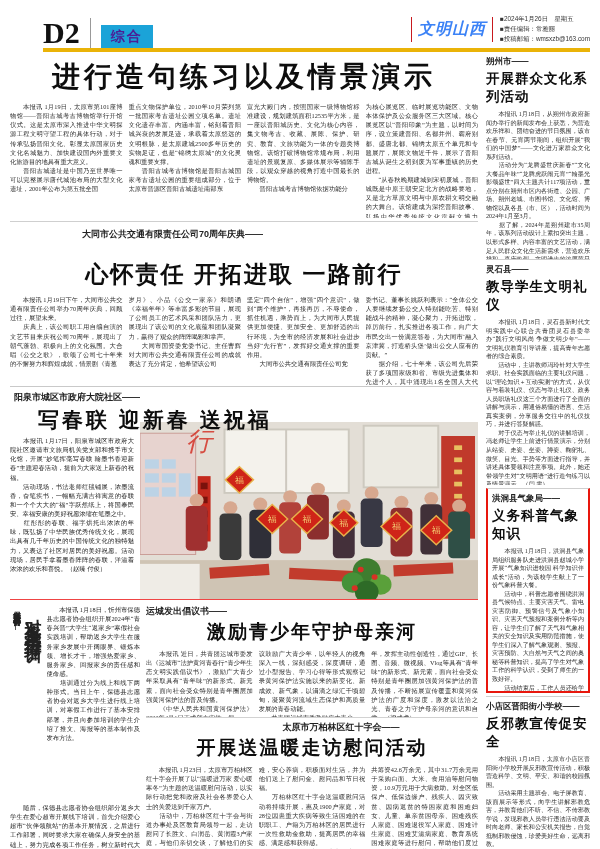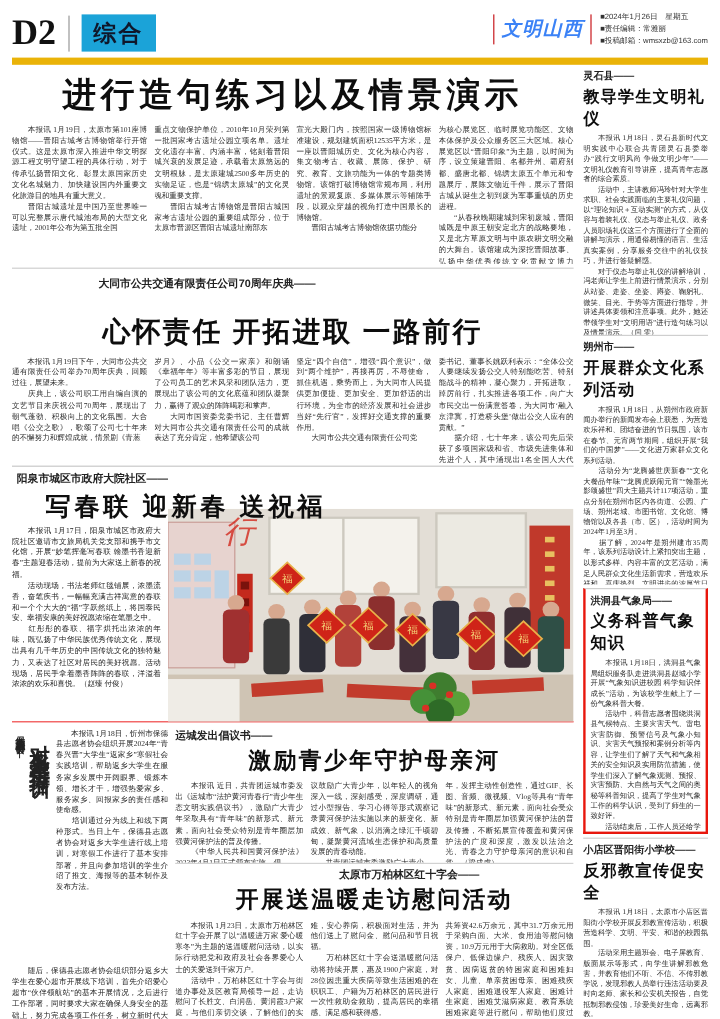--- a/index.html
+++ b/index.html
@@ -1,23 +1,23 @@
 <!DOCTYPE html>
 <html><head>
 <meta charset="utf-8">
 <style>
   html,body{margin:0;padding:0;background:#fff;}
   body{width:600px;height:849px;overflow:hidden;font-family:"Liberation Serif","DejaVu Serif",serif;color:#222;}
   .page{width:580px;margin:0 auto;padding-top:6px;}
   
-  header{display:flex;justify-content:space-between;align-items:center;border-bottom:6px solid #eab308;height:42px;}
+  header{display:flex;justify-content:space-between;align-items:flex-end;border-bottom:4px solid #eab308;height:42px;margin-left:33px;}
   .ph-left{display:flex;align-items:flex-end;gap:10px;}
   .pageno{font-family:"Liberation Serif",serif;font-weight:bold;font-size:30px;line-height:30px;color:#111;}
   .vdiv{width:1px;height:30px;background:#999;}
-  .badge{background:#1ba3d8;color:#0f172a;font-family:"Liberation Sans","DejaVu Sans",sans-serif;font-weight:bold;font-size:19px;padding:3px 10px 2px;letter-spacing:2px;}
+  .badge{background:#1ba3d8;color:#4c1d95;font-family:"Liberation Sans","DejaVu Sans",sans-serif;font-weight:bold;font-size:14px;padding:3px 10px 2px;letter-spacing:2px;}
   .ph-right{display:flex;align-items:center;gap:7px;padding-bottom:4px;}
   .masthead{color:#3b82f6;font-family:Liberation Mono, monospace;font-style:italic;font-weight:bold;font-size:16px;letter-spacing:1px;border-left:1px solid #c8191e;border-right:1px solid #c8191e;padding:2px 6px;}
   .ph-info{font-size:6.4px;line-height:1.55;color:#333;font-family:"Liberation Sans",sans-serif;}
   
   .content{display:flex;gap:8px;margin-top:4px;}
   .main{width:468px;flex:none;}
   .sidebar{width:104px;flex:none;}
   
   .kicker{font-family:"Liberation Sans","DejaVu Sans",sans-serif;font-weight:bold;font-size:9px;color:#222;}
   .headline{font-family:"Liberation Sans","DejaVu Sans",sans-serif;font-weight:bold;color:#0d0d0d;text-align:center;}
@@ -297,34 +297,34 @@
 　　据了解，万柏林区红十字会此次</div>
               <div class="col">共筹资42.6万余元，其中31.7万余元用于采购白面、大米、食用油等慰问物资，10.9万元用于大病救助。对全区低保户、低保边缘户、残疾人、因灾致贫、因病返贫的特困家庭和困难妇女、儿童、单亲贫困母亲、困难残疾人家庭、困难退役军人家庭、困难计生家庭、困难艾滋病家庭、教育系统困难家庭等进行慰问，帮助他们度过一个温馨祥和的春节。（梁小玉）</div>
             </div>
           </section>
         </div>
       </div>
 
     </div>
 
     <aside class="sidebar">
+      <section class="sb-art sb1">
+        <div class="sb-kicker">朔州市——</div>
+        <div class="sb-head">开展群众文化系列活动</div>
+        <div class="sb-body">　　本报讯 1月18日，从朔州市政府新闻办举行的新闻发布会上获悉，为营造欢乐祥和、团结奋进的节日氛围，该市在春节、元宵两节期间，组织开展“我们的中国梦”——文化进万家群众文化系列活动。
+　　活动分为“龙腾盛世庆新春”“文化大餐品年味”“龙腾虎跃闹元宵”“翰墨光影颂盛世”四大主题共计117项活动，重点分别在朔州市区内各街道、公园、广场、朔州老城、市图书馆、文化馆、博物馆以及各县（市、区），活动时间为2024年1月至3月。
+　　据了解，2024年是朔州建市35周年，该系列活动设计上紧扣突出主题，以形式多样、内容丰富的文艺活动，满足人民群众文化生活新需求，营造欢乐祥和、喜庆热烈、文明进步的浓厚节日氛围，不断提升人民群众的文化获得感、幸福感。（刘成根）</div>
+      </section>
       <section class="sb-art sb2">
         <div class="sb-kicker">灵石县——</div>
         <div class="sb-head">教导学生文明礼仪</div>
         <div class="sb-body">　　本报讯 1月18日，灵石县新时代文明实践中心联合共青团灵石县委举办“践行文明风尚 争做文明少年”——文明礼仪教育引导讲座，提高青年志愿者的综合素质。
 　　活动中，主讲教师冯玲针对大学生求职、社会实践面临的主要礼仪问题，以“理论知识＋互动实测”的方式，从仪容与着装礼仪、仪态与举止礼仪、政务人员职场礼仪这三个方面进行了全面的讲解与演示，用通俗易懂的语言、生活真实案例，分享服务交往中的礼仪技巧，并进行答疑解惑。
 　　对于仪态与举止礼仪的讲解培训，冯老师让学生上前进行情景演示，分别从站姿、走姿、坐姿、蹲姿、鞠躬礼、微笑、目光、手势等方面进行指导，并讲述具体要领和注意事项。此外，她还带领学生对“文明用语”进行造句练习以及情景演示。（闫 雯）</div>
       </section>
-      <section class="sb-art sb1">
-        <div class="sb-kicker">朔州市——</div>
-        <div class="sb-head">开展群众文化系列活动</div>
-        <div class="sb-body">　　本报讯 1月18日，从朔州市政府新闻办举行的新闻发布会上获悉，为营造欢乐祥和、团结奋进的节日氛围，该市在春节、元宵两节期间，组织开展“我们的中国梦”——文化进万家群众文化系列活动。
-　　活动分为“龙腾盛世庆新春”“文化大餐品年味”“龙腾虎跃闹元宵”“翰墨光影颂盛世”四大主题共计117项活动，重点分别在朔州市区内各街道、公园、广场、朔州老城、市图书馆、文化馆、博物馆以及各县（市、区），活动时间为2024年1月至3月。
-　　据了解，2024年是朔州建市35周年，该系列活动设计上紧扣突出主题，以形式多样、内容丰富的文艺活动，满足人民群众文化生活新需求，营造欢乐祥和、喜庆热烈、文明进步的浓厚节日氛围，不断提升人民群众的文化获得感、幸福感。（刘成根）</div>
-      </section>
       <section class="sb-art sb-red">
         <div class="sb-kicker">洪洞县气象局——</div>
         <div class="sb-head">义务科普气象知识</div>
         <div class="sb-body">　　本报讯 1月18日，洪洞县气象局组织服务队走进洪洞县赵城小学开展“气象知识进校园 科学知识伴成长”活动，为该校学生献上了一份气象科普大餐。
 　　活动中，科普志愿者围绕洪洞县气候特点、主要灾害天气、雷电灾害防御、预警信号及气象小知识、灾害天气预报和案例分析等内容，让学生们了解了天气和气象相关的安全知识及实用防范措施，使学生们深入了解气象观测、预报、灾害预防、大自然与天气之间的奥秘等科普知识，提高了学生对气象工作的科学认识，受到了师生的一致好评。
 　　活动结束后，工作人员还给学生们发放了《中小学生气象灾害防御手册》及防灾减灾手提袋等科普宣传资料。此次活动不仅丰富了学生的课余生活，也拉近了学生与气象科学的距离。（冯金虎）</div>
       </section>
       <section class="sb-art sb4">
         <div class="sb-kicker">小店区晋阳街小学校——</div>
         <div class="sb-head">反邪教宣传促安全</div>

